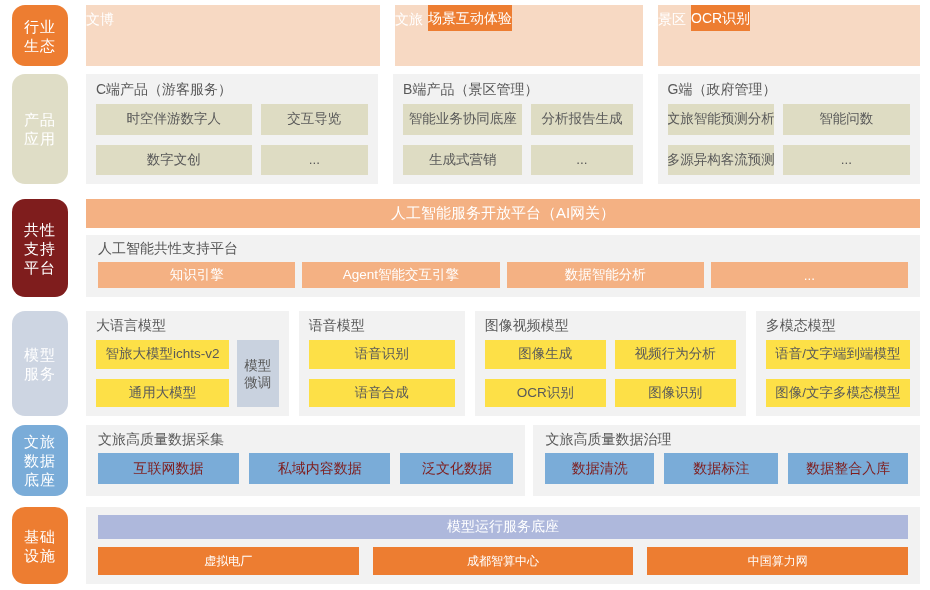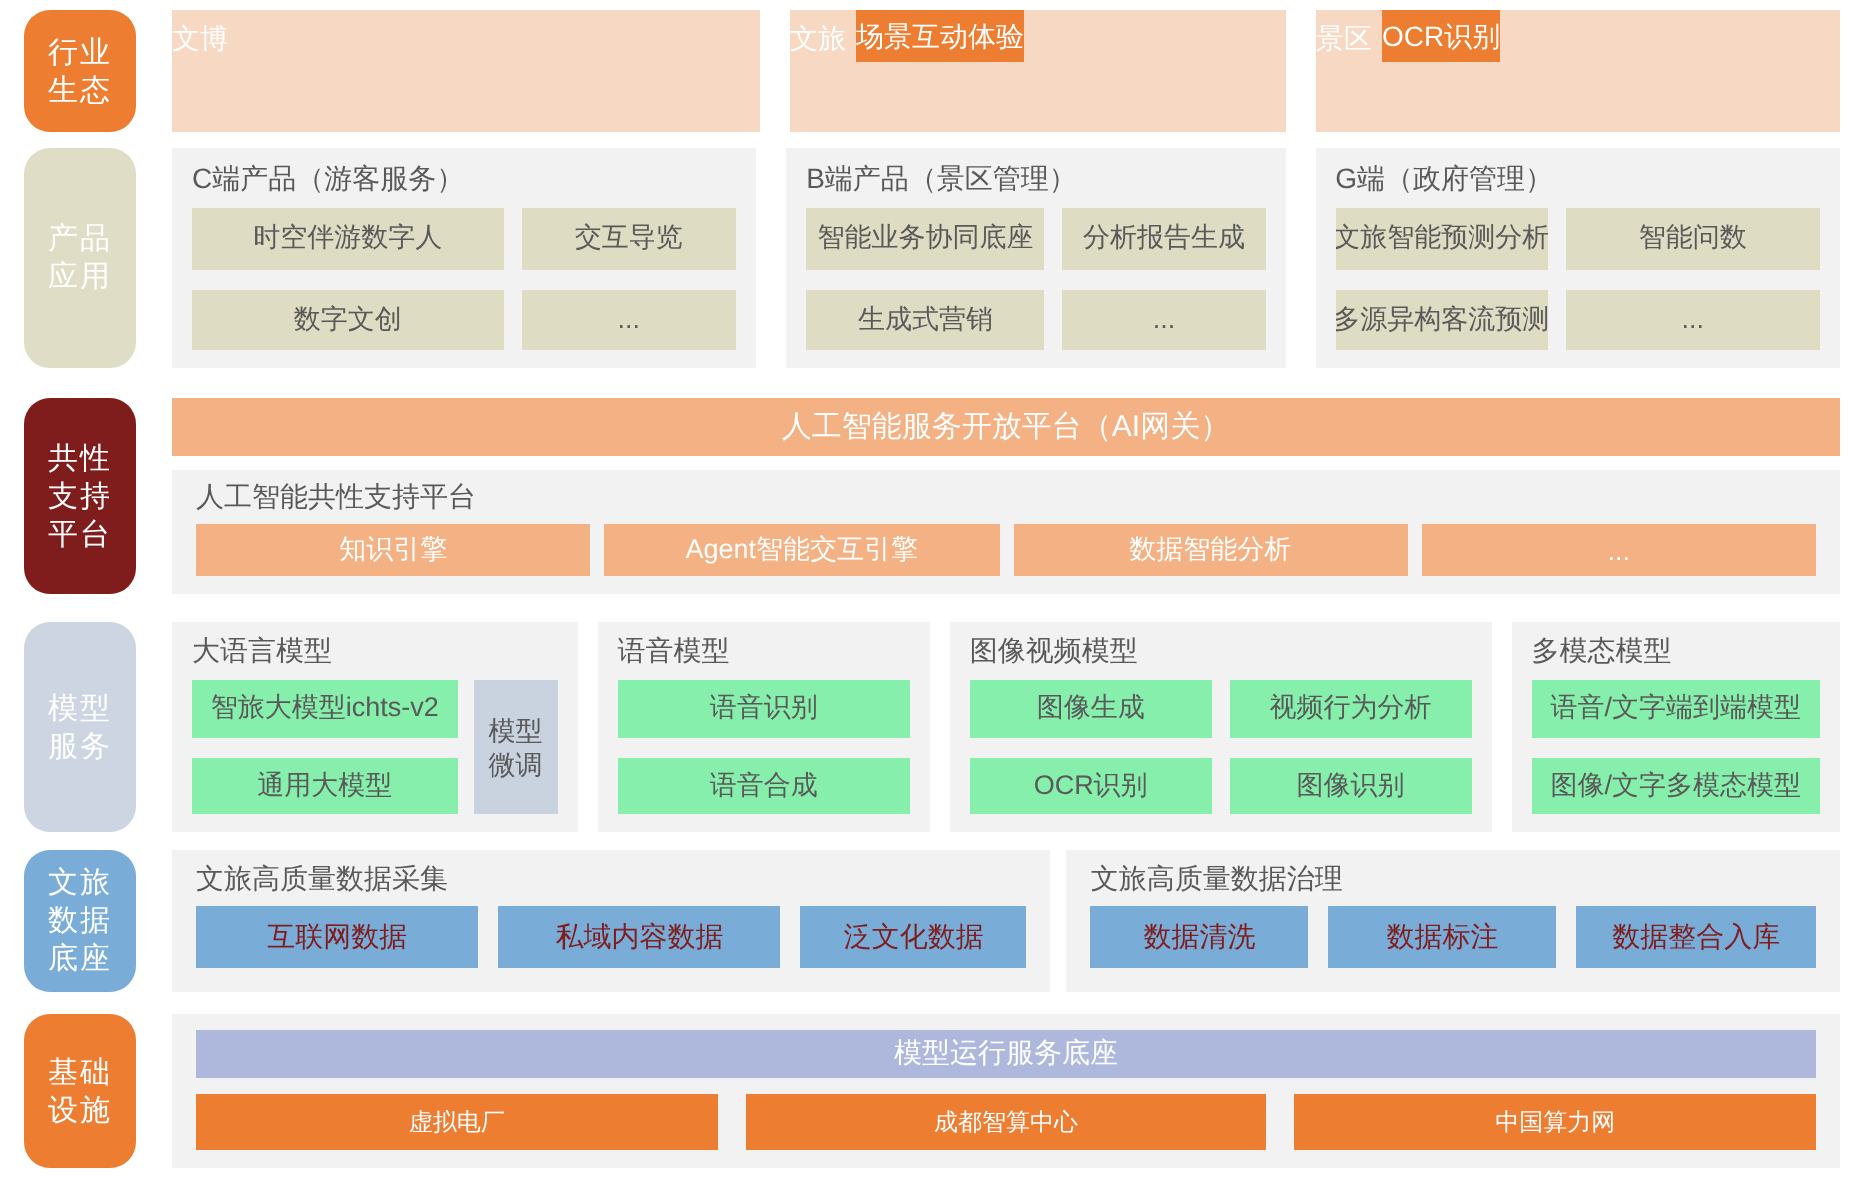--- a/index.html
+++ b/index.html
@@ -13,21 +13,21 @@
   
   .lbl-orange{background:#ED7D31;}
   .lbl-olive{background:#DFDDC6;}
   .lbl-lite{background:#7f1d1d;}
   .lbl-model{background:#CDD5E2;}
   .lbl-blue{background:#7AACD8;}
   .panel{background:#F2F2F2;display:flex;flex-direction:column;}
   .ptitle{color:#595959;font-size:14px;text-align:left;}
   .btn{display:flex;align-items:center;justify-content:center;font-size:13.5px;white-space:nowrap;overflow:hidden;}
   .btn-olive{background:#DEDCC3;color:#595959;}
-  .btn-model{background:#86efac;color:#595959;}
+  .btn-model{background:#fde047;color:#595959;}
   .btn-blue{background:#7AACD8;color:#7f1d1d;}
   .btn-orange{background:#ED7D31;color:#fff;}
   .btn-lite{background:#F4B183;color:#fff;}
   
   .row-eco{margin-top:5px;height:61px;}
   .eco-content{gap:15px;}
   .eco-col{background:#F7D9C3;display:flex;flex-direction:row;padding-bottom:7px;}
   .eco-title{color:#fff;font-size:14px;text-align:center;height:28px;line-height:28px;}
   .eco-bar{background:#ED7D31;color:#fff;font-size:14px;text-align:center;height:26px;line-height:26px;margin:0 5px;}
   

